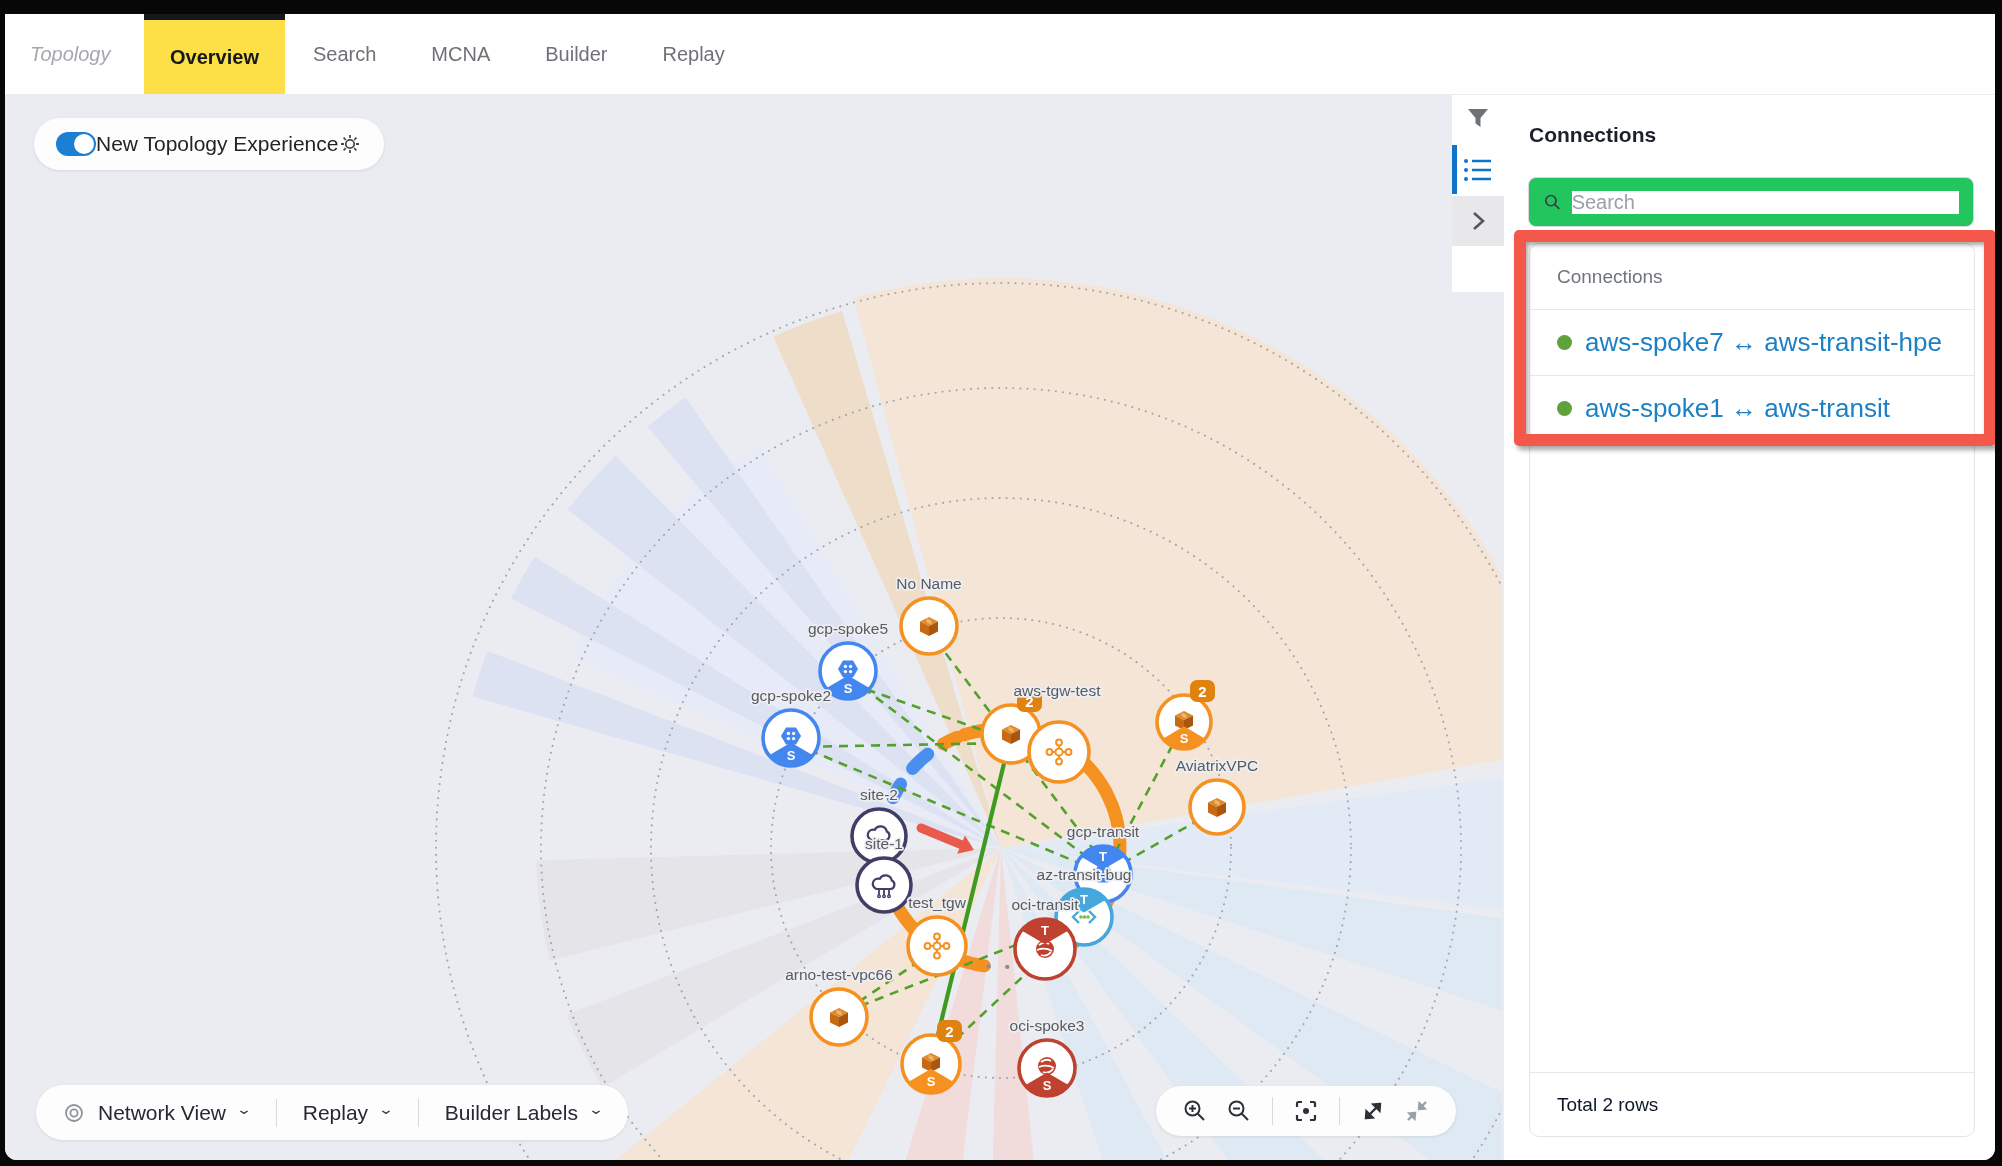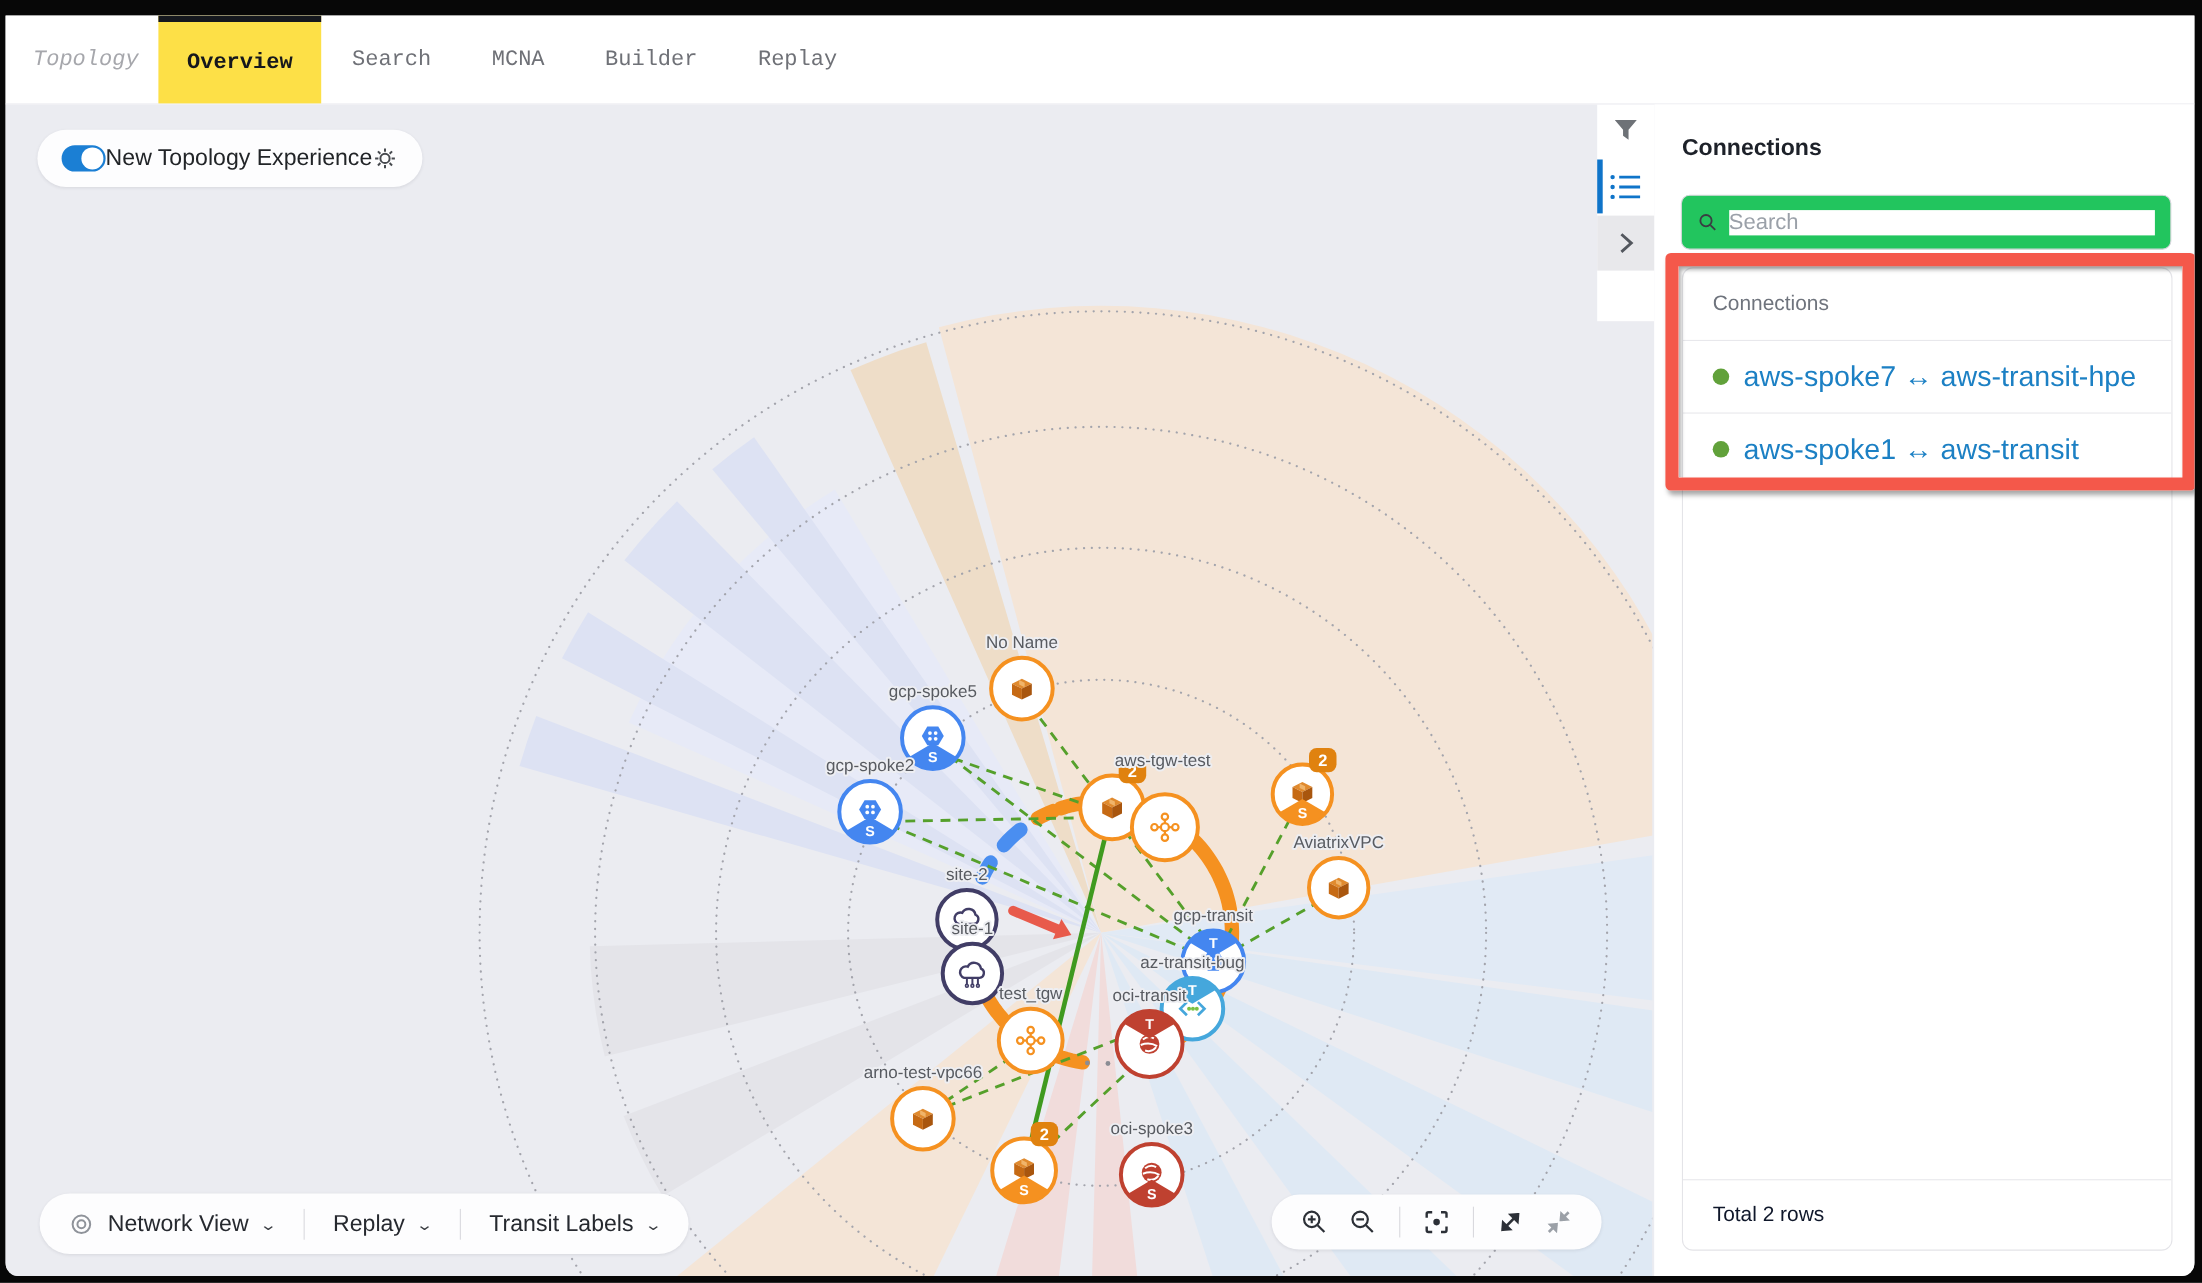--- a/index.html
+++ b/index.html
@@ -1,21 +1,21 @@
 <!DOCTYPE html>
 <html><head>
 <meta charset="utf-8">
 <style>
   * { margin:0; padding:0; box-sizing:border-box; }
   html,body { width:2002px; height:1166px; background:#070707; font-family:"Liberation Sans",sans-serif; overflow:hidden; }
   .window { position:absolute; left:5px; top:14px; width:1990px; height:1146px; background:#ffffff;
             border-radius:0 0 12px 12px; overflow:hidden; display:flex; flex-direction:column; }
 
   
-  .tabbar { flex:0 0 81px; background:#ffffff; border-bottom:1px solid #ececf0; display:flex; align-items:stretch;font-family:Liberation Mono, monospace; }
+  .tabbar { flex:0 0 81px; background:#ffffff; border-bottom:1px solid #ececf0; display:flex; align-items:stretch; }
   .tab-context { margin-left:25px; width:88px; display:flex; align-items:center; font-style:italic;
                  font-size:20px; color:#a6a7ac; }
   .tab { display:flex; align-items:center; font-size:20px; color:#6f7177; padding:0 2px; cursor:pointer; }
   .tab.active { background:#fde047; border-top:6px solid #15181e; font-weight:bold; color:#15171c;
                 padding:0 26px; margin-left:26px;text-align:center; }
   .tab.plain { margin-left:51px; }
   .tab.first-plain { margin-left:26px; }
 
   
   .main { flex:1; display:flex; min-height:0; }
@@ -25,21 +25,21 @@
   
   .toggle-pill { position:absolute; left:29px; top:23px; height:52px; padding:0 22px; background:#fdfdfe;
                  border-radius:26px; display:flex; align-items:center; box-shadow:0 1px 3px rgba(40,40,60,.10); z-index:6; }
   .switch { width:40px; height:24px; border-radius:13px; background:#1b7fd4; position:relative; cursor:pointer; }
   .switch .knob { position:absolute; right:2px; top:2px; width:20px; height:20px; border-radius:50%; background:#fff; }
   .toggle-label { font-size:21px; color:#222528; }
 
   
   .menu-pill { position:absolute; left:31px; top:990px; height:55px; background:#fdfdfe; border-radius:28px;
                display:flex; align-items:center; padding:0 26px; gap:14px; box-shadow:0 1px 3px rgba(40,40,60,.10); z-index:6; }
-  .menu-item { display:flex; align-items:center; gap:12px; font-size:21px; color:#26292f; cursor:pointer; }
+  .menu-item { display:flex; align-items:flex-start; gap:12px; font-size:21px; color:#26292f; cursor:pointer; }
   .pill-divider { width:1px; height:28px; background:#d9d9de; margin:0 12px; }
   .chev { font-size:14px; color:#3a3d42; transform:scaleX(1.4); }
 
   
   .zoom-pill { position:absolute; left:1151px; top:991px; width:300px; height:50px; background:#fdfdfe;
                border-radius:25px; display:flex; align-items:center; justify-content:center; gap:18px;
                box-shadow:0 1px 3px rgba(40,40,60,.10); z-index:6; }
   .zoom-pill .icon-btn { width:26px; height:26px; display:flex; align-items:center; justify-content:center; cursor:pointer; }
   .zoom-pill .pill-divider { margin:0 2px; }
 
@@ -368,21 +368,21 @@
           <span>Network View</span>
           <span class="chev">⌄</span>
         </div>
         <div class="pill-divider"></div>
         <div class="menu-item">
           <span>Replay</span>
           <span class="chev">⌄</span>
         </div>
         <div class="pill-divider"></div>
         <div class="menu-item">
-          <span>Transit Labels</span>
+          <span>Builder Labels</span>
           <span class="chev">⌄</span>
         </div>
       </div>
 
       <div class="zoom-pill">
         <div class="icon-btn">
           <svg width="26" height="26" viewBox="0 0 26 26">
               <g stroke="#2c3037" stroke-width="2" fill="none">
             <circle cx="10.5" cy="10.5" r="7"></circle>
                 <line x1="15.8" y1="15.8" x2="22" y2="22"></line>

